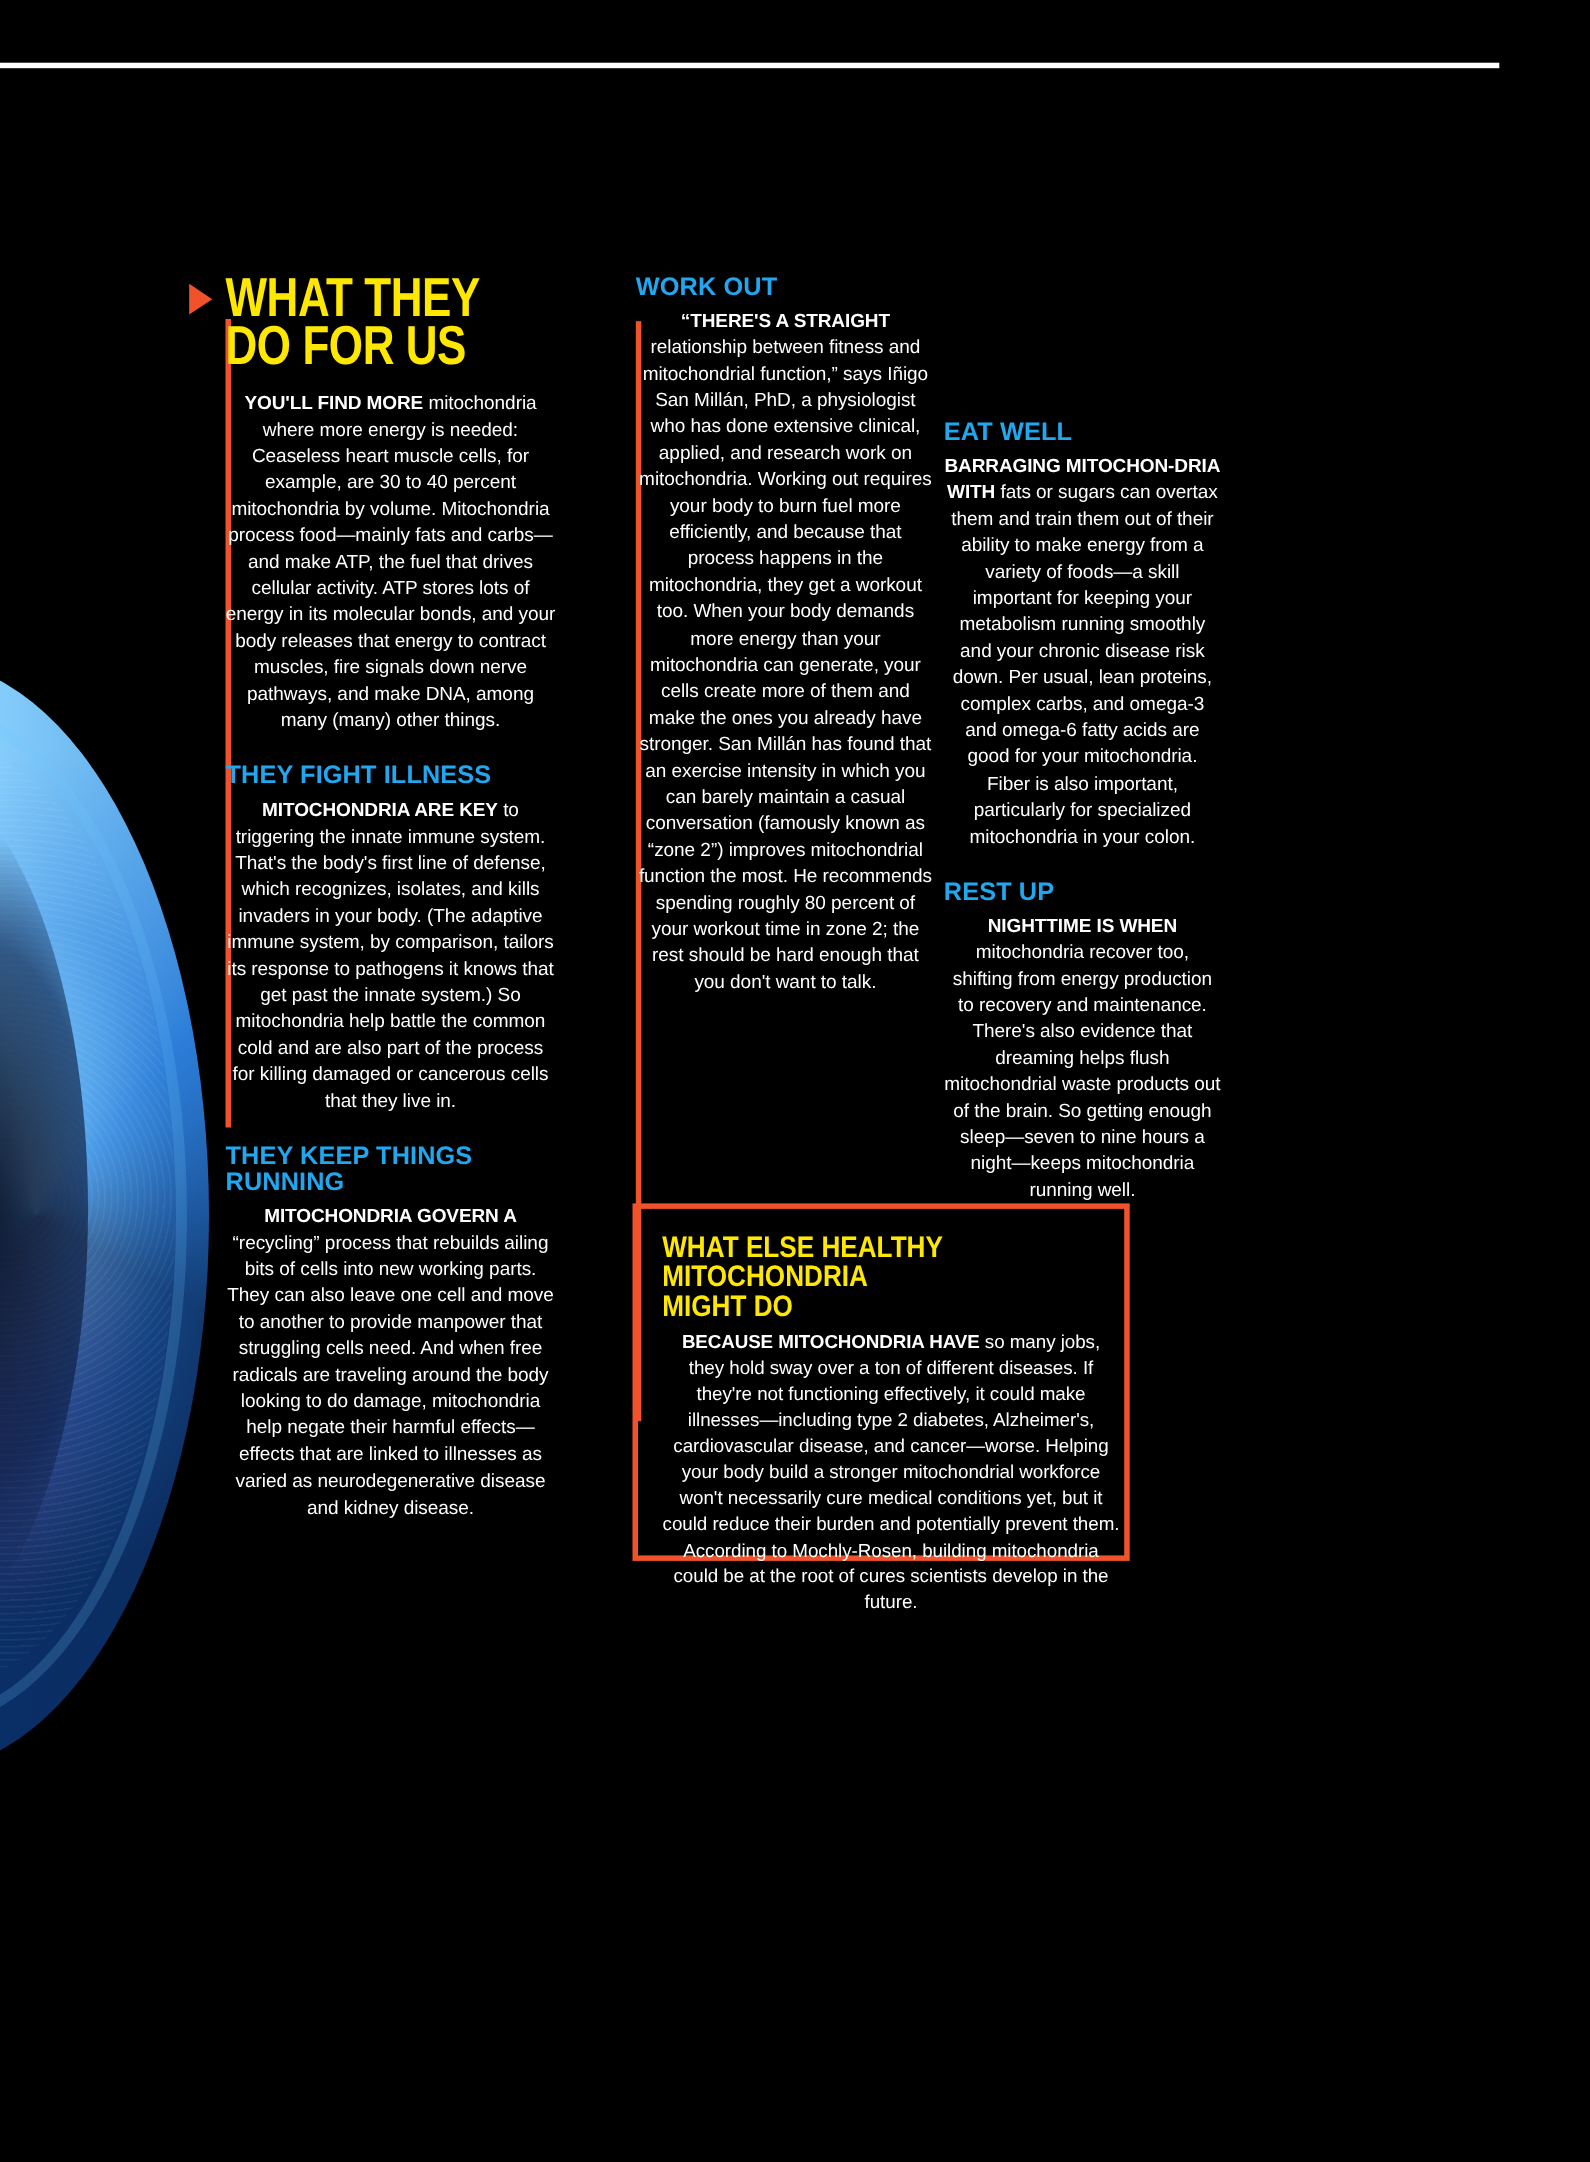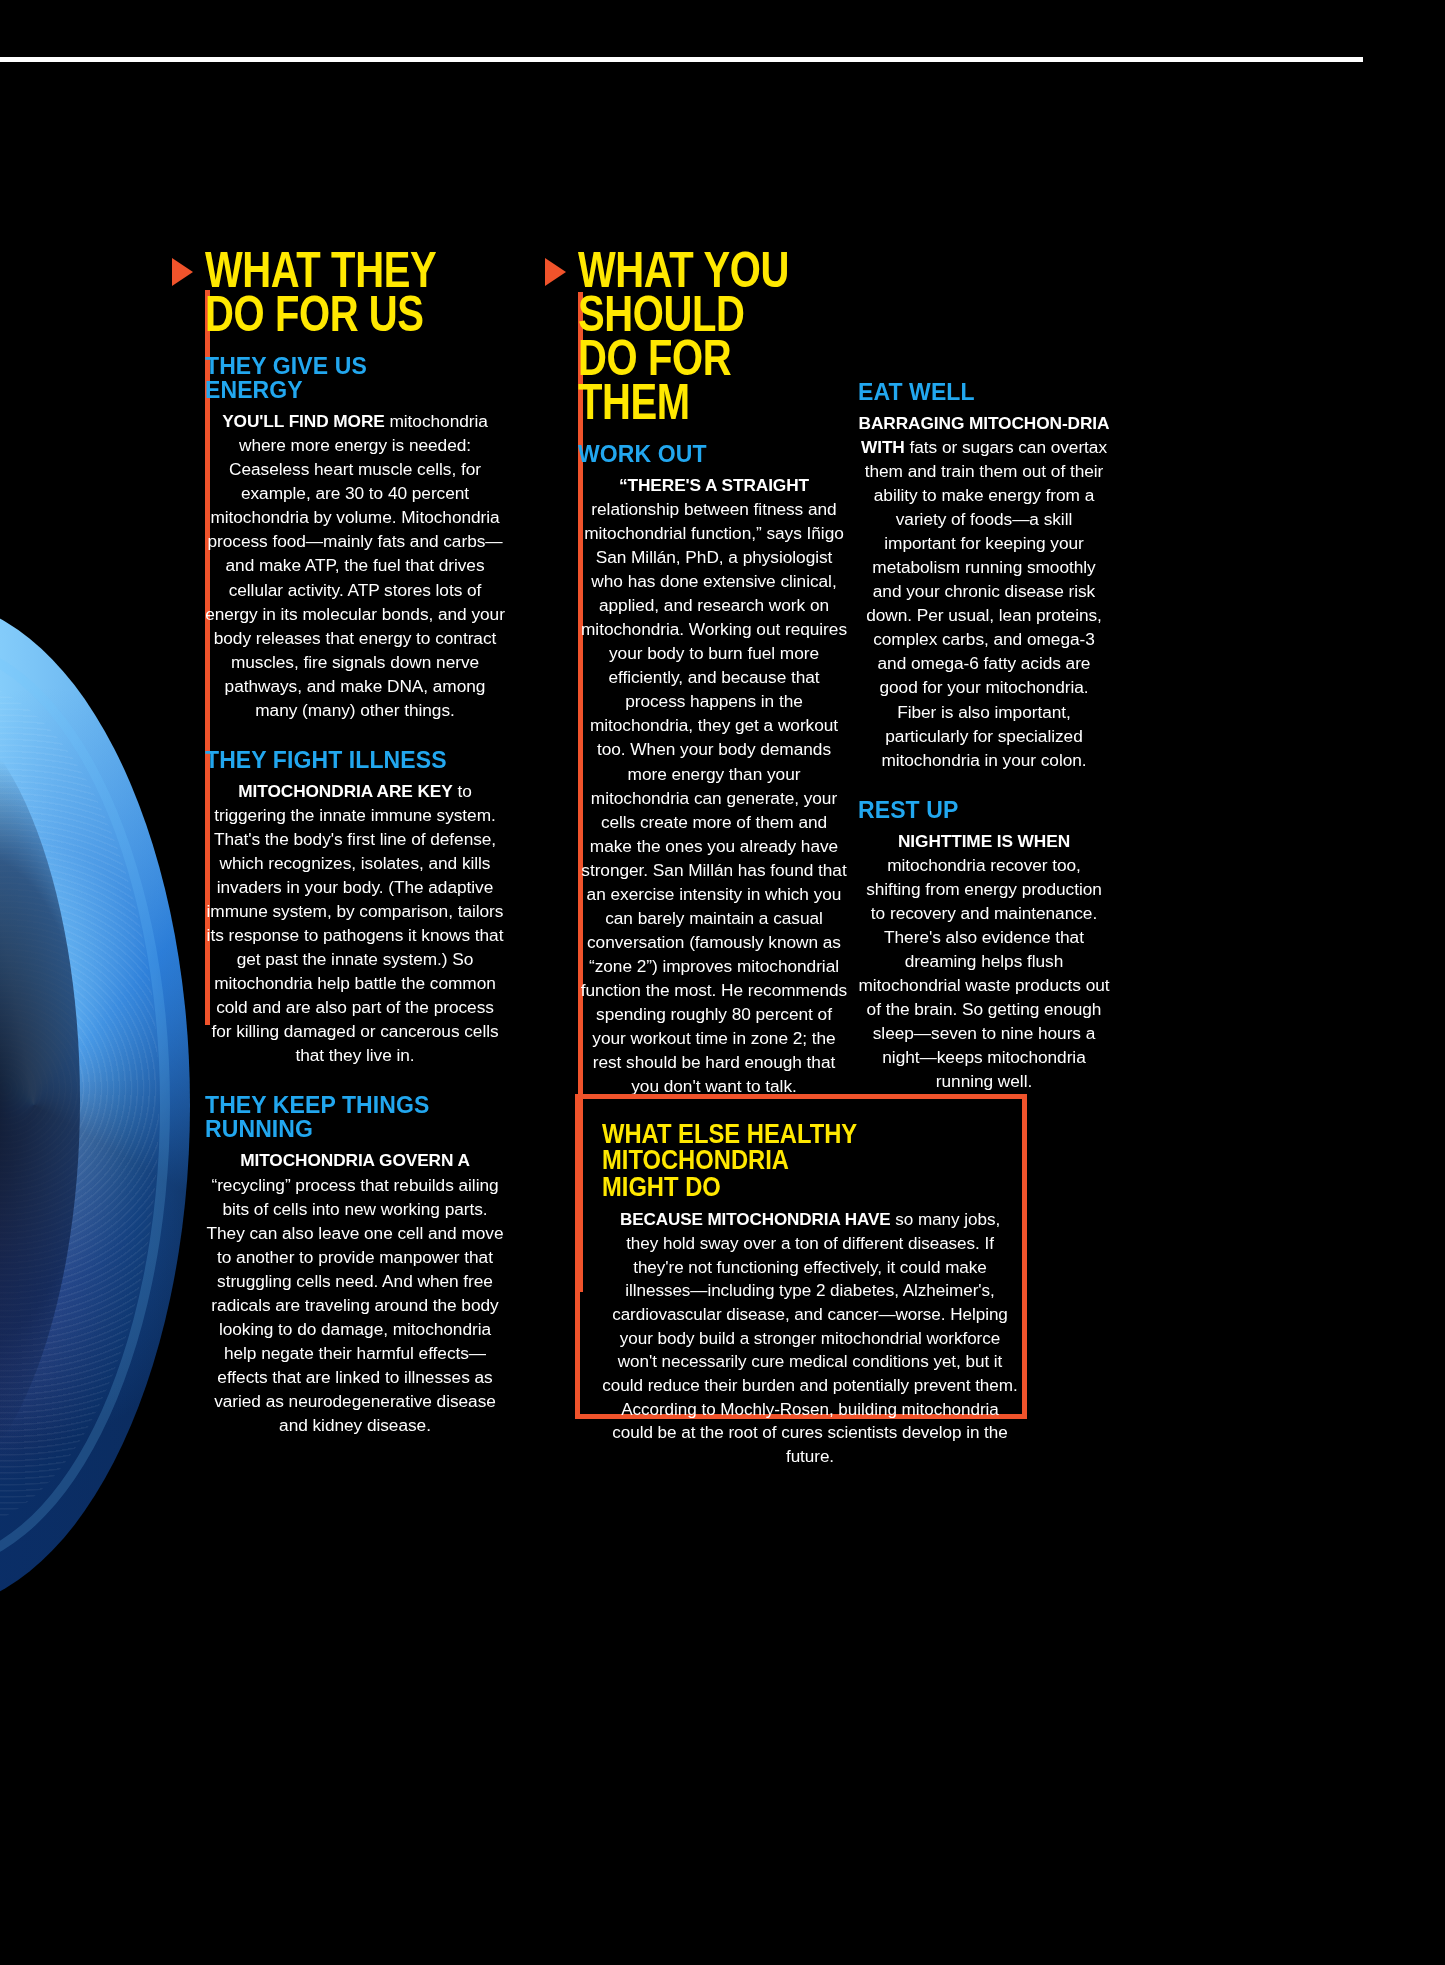--- a/index.html
+++ b/index.html
@@ -214,43 +214,36 @@
   <div class="rule-v rule-c2"></div>
 
   <div class="col col-1">
     <div class="kicker-wrap">
       <div class="tri"></div>
       <div class="headline">WHAT THEY
 DO FOR US</div>
     </div>
 
     <div class="section">
-      <div class="subhead">THEY GIVE US
-ENERGY</div>
       <p class="body"><span class="lead">YOU'LL FIND MORE</span><span> mitochondria where more energy is needed: Ceaseless heart muscle cells, for example, are 30 to 40 percent mitochondria by volume. Mitochondria process food—mainly fats and carbs—and make ATP, the fuel that drives cellular activity. ATP stores lots of energy in its molecular bonds, and your body releases that energy to contract muscles, fire signals down nerve pathways, and make DNA, among many (many) other things.</span></p>
     </div>
 
     <div class="section">
       <div class="subhead">THEY FIGHT ILLNESS</div>
       <p class="body"><span class="lead">MITOCHONDRIA ARE KEY</span><span> to triggering the innate immune system. That's the body's first line of defense, which recognizes, isolates, and kills invaders in your body. (The adaptive immune system, by comparison, tailors its response to pathogens it knows that get past the innate system.) So mitochondria help battle the common cold and are also part of the process for killing damaged or cancerous cells that they live in.</span></p>
     </div>
 
     <div class="section">
       <div class="subhead">THEY KEEP THINGS
 RUNNING</div>
       <p class="body"><span class="lead">MITOCHONDRIA GOVERN A</span><span> “recycling” process that rebuilds ailing bits of cells into new working parts. They can also leave one cell and move to another to provide manpower that struggling cells need. And when free radicals are traveling around the body looking to do damage, mitochondria help negate their harmful effects—effects that are linked to illnesses as varied as neurodegenerative disease and kidney disease.</span></p>
     </div>
   </div>
 
   <div class="col col-2">
-    <div class="kicker-wrap">
-      <div class="tri"></div>
-      <div class="headline">WHAT YOU SHOULD
-DO FOR THEM</div>
-    </div>
 
     <div class="section">
       <div class="subhead">WORK OUT</div>
       <p class="body"><span class="lead">“THERE'S A STRAIGHT</span><span> relationship between fitness and mitochondrial function,” says Iñigo San Millán, PhD, a physiologist who has done extensive clinical, applied, and research work on mitochondria. Working out requires your body to burn fuel more efficiently, and because that process happens in the mitochondria, they get a workout too. When your body demands more energy than your mitochondria can generate, your cells create more of them and make the ones you already have stronger. San Millán has found that an exercise intensity in which you can barely maintain a casual conversation (famously known as “zone 2”) improves mitochondrial function the most. He recommends spending roughly 80 percent of your workout time in zone 2; the rest should be hard enough that you don't want to talk.</span></p>
     </div>
   </div>
 
   <div class="col col-3">
     <div style="height:132px"></div>
 

